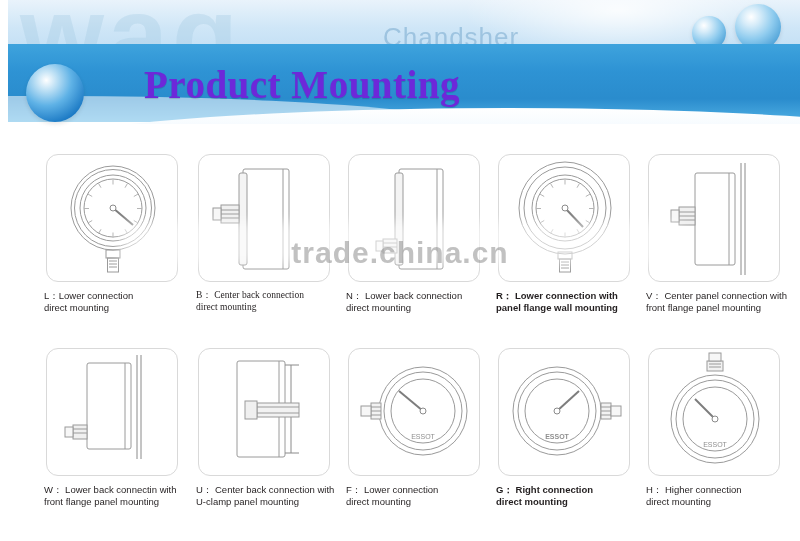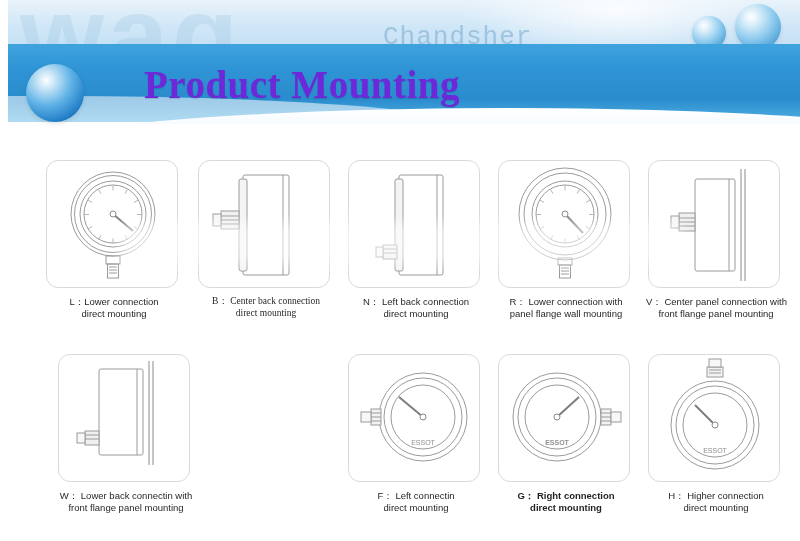--- a/index.html
+++ b/index.html
@@ -29,21 +29,21 @@
     left: 0; top: 0;
     width: 800px; height: 62px;
     background:
       radial-gradient(ellipse 220px 70px at 610px 10px, rgba(255,255,255,0.85) 0%, rgba(255,255,255,0) 70%),
       linear-gradient(to bottom, #e9f3fb 0%, #cfe6f7 45%, #bcdcf3 100%);
   }
   .hdr-watermark {
     position: absolute;
     left: 375px; top: 22px;
     width: 300px;
-    font-family: Liberation Mono, monospace;
+    font-family: Liberation Sans, sans-serif;
     font-size: 26px;
     color: rgba(120,170,205,0.55);
     letter-spacing: 1px;
     white-space: nowrap;
   }
   .hdr-ghost {
     position: absolute;
     left: 12px; top: -28px;
     font-family: "Liberation Sans", sans-serif;
     font-size: 108px;
@@ -100,23 +100,22 @@
   }
   .sphere-main { left: 18px; top: 64px; width: 58px; height: 58px; }
   .sphere-s1 { left: 684px; top: 16px; width: 34px; height: 34px;
     background: radial-gradient(circle at 35% 28%, #ffffff 0%, #d6ecf9 20%, #8ecbee 50%, #4a9fd6 82%, #2b82bd 100%); }
   .sphere-s2 { left: 727px; top: 4px; width: 46px; height: 46px;
     background: radial-gradient(circle at 35% 28%, #ffffff 0%, #d6ecf9 20%, #8ecbee 50%, #4a9fd6 82%, #2b82bd 100%); }
 
   
   .grid {
     position: absolute;
-    left: 0; top: 156px;
+    left: 0; top: 150px;
     width: 688px;
-    text-align: center;
   }
   .row {
     position: relative;
     height: 190px;
   }
   .cell {
     position: absolute;
     width: 148px;
   }
   .card {
@@ -255,26 +254,26 @@
               <rect x="46" y="18" width="8" height="92" rx="2" fill="#f4f4f4"></rect>
               <line x1="88" y1="14" x2="88" y2="114"></line>
               <rect x="34" y="84" width="14" height="14" fill="#f0f0f0"></rect>
               <line x1="34" y1="88" x2="48" y2="88"></line>
               <line x1="34" y1="92" x2="48" y2="92"></line>
               <rect x="27" y="86" width="7" height="10" fill="#f7f7f7"></rect>
             </g>
           </svg>
         </div>
         <div class="caption">
-          <span class="ln">N： Left back connection</span>
-          <span class="ln">direct mounting</span>
-        </div>
-      </div>
-
-      <div class="cell" style="left:490px; top:4px;">
+          <span class="ln">N： Lower back connection</span>
+          <span class="ln">direct mounting</span>
+        </div>
+      </div>
+
+      <div class="cell" style="left:490px; top:4px;font-weight:bold;">
         <div class="card">
           <svg class="draw" width="132" height="128" viewBox="0 0 132 128">
             <g fill="none" stroke="#9a9a9a" stroke-width="1">
               <circle cx="66" cy="53" r="46"></circle>
               <circle cx="66" cy="53" r="41"></circle>
               <circle cx="66" cy="53" r="33"></circle>
               <circle cx="66" cy="53" r="29"></circle>
               <g stroke="#b5b5b5">
                 <line x1="66" y1="24.5" x2="66" y2="29.5"></line>
                 <line x1="80.5" y1="28.4" x2="78" y2="32.7"></line>
@@ -323,62 +322,82 @@
         </div>
         <div class="caption">
           <span class="ln">V： Center panel connection with</span>
           <span class="ln">front flange panel mounting</span>
         </div>
       </div>
     </div>
 
     <div class="row">
 
-      <div class="cell" style="left:38px; top:8px;margin-left:12px;">
+      <div class="cell" style="left:38px; top:8px;">
         <div class="card">
           <svg class="draw" width="132" height="128" viewBox="0 0 132 128">
             <g fill="none" stroke="#9a9a9a" stroke-width="1">
               <rect x="40" y="14" width="44" height="86" rx="2"></rect>
               <line x1="78" y1="14" x2="78" y2="100"></line>
               <line x1="90" y1="6" x2="90" y2="110" stroke="#8a8a8a"></line>
               <line x1="94" y1="6" x2="94" y2="110" stroke="#8a8a8a"></line>
               <rect x="26" y="76" width="14" height="14" fill="#f0f0f0"></rect>
               <line x1="26" y1="80" x2="40" y2="80"></line>
               <line x1="26" y1="84" x2="40" y2="84"></line>
               <rect x="18" y="78" width="8" height="10" fill="#f7f7f7"></rect>
             </g>
           </svg>
         </div>
         <div class="caption">
           <span class="ln">W：  Lower back connectin with</span>
           <span class="ln">front flange panel mounting</span>
         </div>
       </div>
 
+      <div class="cell" style="left:190px; top:8px;">
+        <div class="card">
+          <svg class="draw" width="132" height="128" viewBox="0 0 132 128">
+            <g fill="none" stroke="#9a9a9a" stroke-width="1">
+              <rect x="38" y="12" width="48" height="96" rx="2"></rect>
+              <line x1="80" y1="12" x2="80" y2="108"></line>
+              <path d="M92 16 L92 104" stroke="#8a8a8a"></path>
+              <path d="M86 16 L100 16 M86 104 L100 104" stroke="#8a8a8a"></path>
+              <rect x="58" y="54" width="42" height="14" fill="#f2f2f2"></rect>
+              <line x1="58" y1="58" x2="100" y2="58"></line>
+              <line x1="58" y1="64" x2="100" y2="64"></line>
+              <rect x="46" y="52" width="12" height="18" fill="#f0f0f0"></rect>
+            </g>
+          </svg>
+        </div>
+        <div class="caption">
+          <span class="ln">U： Center back connection with</span>
+          <span class="ln">U-clamp panel mounting</span>
+        </div>
+      </div>
 
       <div class="cell" style="left:340px; top:8px;">
         <div class="card">
           <svg class="draw" width="132" height="128" viewBox="0 0 132 128">
             <g fill="none" stroke="#9a9a9a" stroke-width="1">
               <circle cx="74" cy="62" r="44"></circle>
               <circle cx="74" cy="62" r="39"></circle>
               <circle cx="74" cy="62" r="32"></circle>
               <path d="M74 62 L50 42" stroke="#7d7d7d" stroke-width="2"></path>
               <circle cx="74" cy="62" r="3" fill="#ffffff" stroke="#8a8a8a"></circle>
               <rect x="22" y="54" width="10" height="16" fill="#f2f2f2"></rect>
               <rect x="12" y="57" width="10" height="10" fill="#f7f7f7"></rect>
               <line x1="22" y1="58" x2="32" y2="58"></line>
               <line x1="22" y1="62" x2="32" y2="62"></line>
               <line x1="22" y1="66" x2="32" y2="66"></line>
             </g>
             <text x="74" y="90" text-anchor="middle" font-family="Liberation Sans, sans-serif" font-size="7" fill="#8f8f8f">ESSOT</text>
           </svg>
         </div>
         <div class="caption">
-          <span class="ln">F：  Left connectin</span>
+          <span class="ln">F：  Lower connection</span>
           <span class="ln">direct mounting</span>
         </div>
       </div>
 
       <div class="cell" style="left:490px; top:8px;font-weight:bold;">
         <div class="card">
           <svg class="draw" width="132" height="128" viewBox="0 0 132 128">
             <g fill="none" stroke="#9a9a9a" stroke-width="1">
               <circle cx="58" cy="62" r="44"></circle>
               <circle cx="58" cy="62" r="39"></circle>
@@ -419,14 +438,15 @@
         </div>
         <div class="caption">
           <span class="ln">H：  Higher connection</span>
           <span class="ln">direct mounting</span>
         </div>
       </div>
     </div>
   </div>
 
   <div class="wm-blur"></div>
+  <div class="body-watermark">trade.china.cn</div>
 
 </div>
 
 </body></html>

